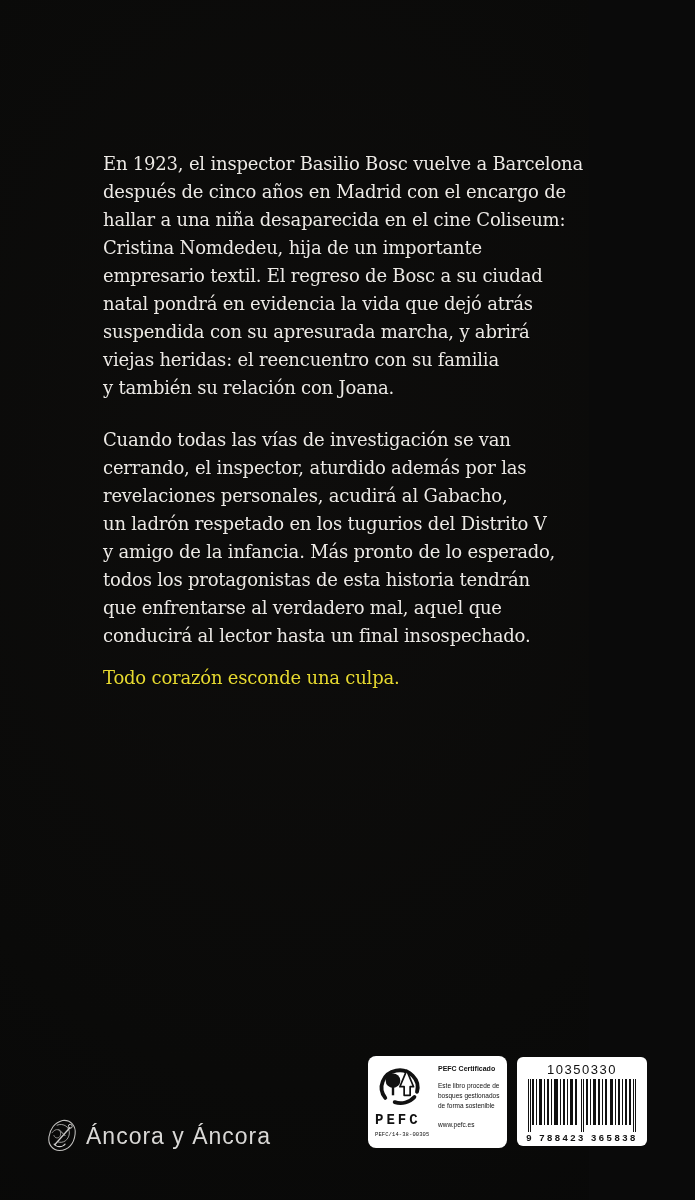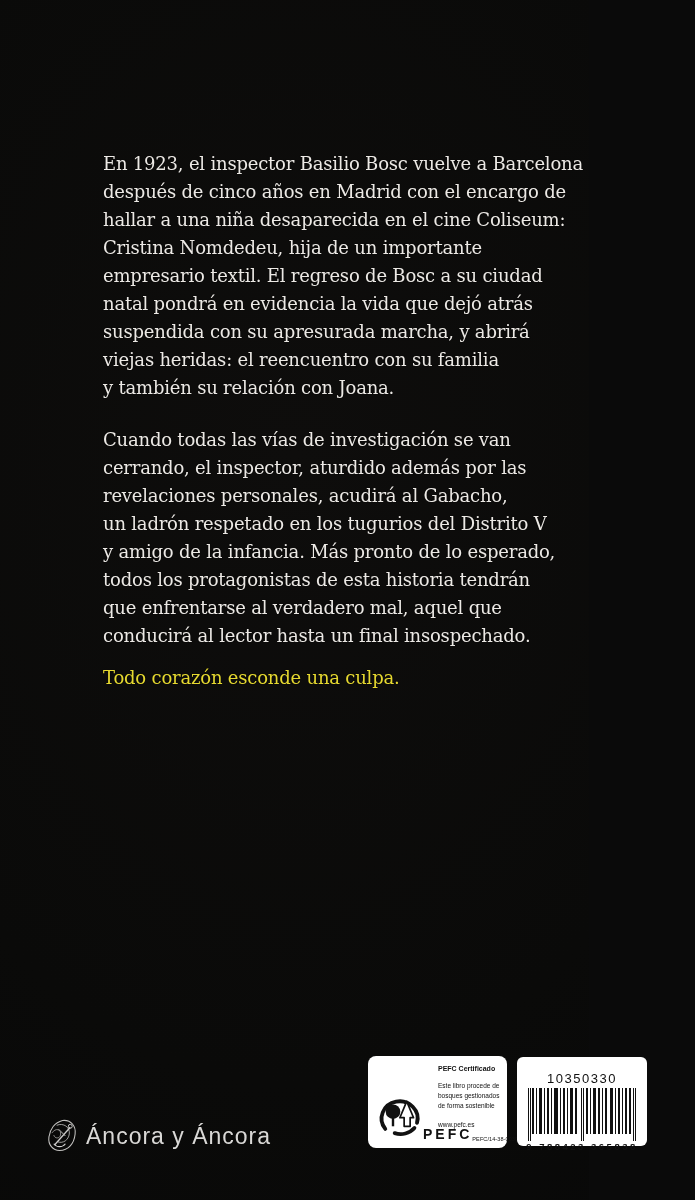--- a/index.html
+++ b/index.html
@@ -72,22 +72,23 @@
     box-sizing: border-box;
     padding: 7px 6px 6px 7px;
     display: flex;
     gap: 6px;
     font-family: "Liberation Sans", sans-serif;
     color: #111;
   }
   .pefc-left {
     width: 57px;
     display: flex;
-    flex-direction: row;
-    align-items: flex-end;
+    flex-direction: column;
+    align-items: flex-start;
+    font-family: Liberation Mono, monospace;
   }
   .pefc-word {
     font-weight: bold;
     font-size: 14px;
     letter-spacing: 3px;
     line-height: 15px;
     margin-top: 1px;
   }
   .pefc-code {
     font-size: 5.5px;
@@ -118,21 +119,21 @@
 
   .barcode-box {
     position: absolute;
     left: 517px;
     top: 1057px;
     width: 130px;
     height: 89px;
     background: #ffffff;
     border-radius: 6px;
     box-sizing: border-box;
-    padding: 14px 7px 4px 7px;
+    padding: 5px 7px 4px 7px;
     display: flex;
     flex-direction: column;
     align-items: center;
     font-family: "Liberation Sans", sans-serif;
     color: #111;
   }
   .barcode-number {
     font-size: 13px;
     letter-spacing: 1.5px;
     line-height: 15px;

